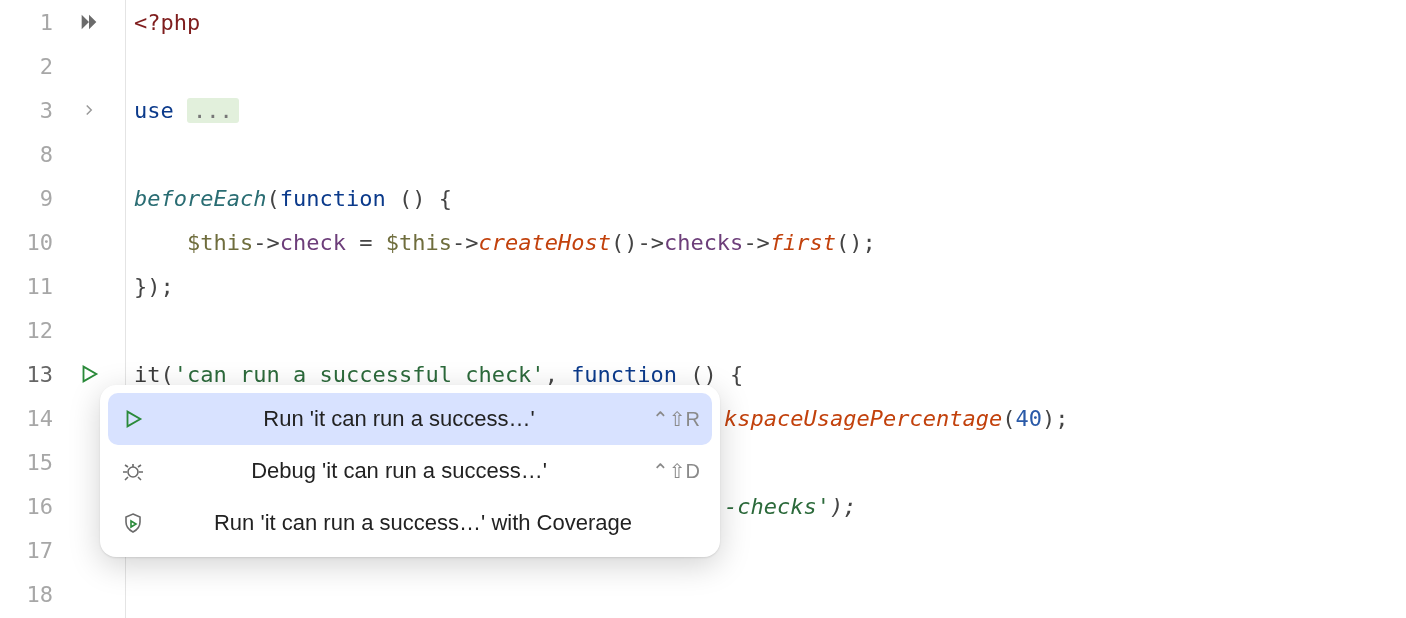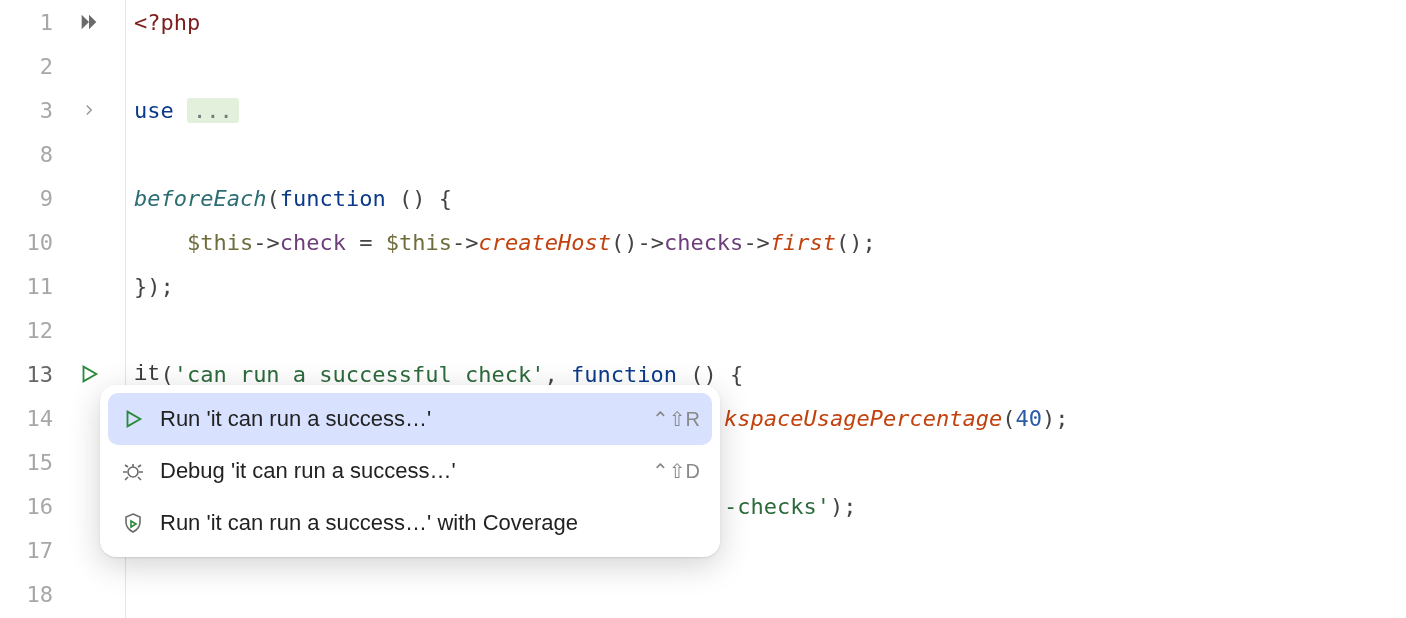--- a/index.html
+++ b/index.html
@@ -53,21 +53,21 @@
     display: flex;
     justify-content: center;
     align-items: center;
   }
   .ln-current { color: #666; }
 
   
   .c-tag    { color: #7f1d1d; }
   .c-kw     { color: #0b3a8b; }
   .c-fn     { color: #2a6d73; font-style: italic; }
-  .c-fnname { color: #3b3b3b; font-family: Liberation Mono, monospace; }
+  .c-fnname { color: #3b3b3b; }
   .c-call   { color: #c2410c; font-style: italic; }
   .c-var    { color: #6f6d3d; }
   .c-prop   { color: #6d3e7a; }
   .c-str    { color: #2c6a3b; }
   .c-num    { color: #2a5aa8; }
   .c-punc   { color: #444; }
   .c-op     { color: #444; }
   .folded {
     background: #e2f0dc;
     color: #777;
@@ -81,20 +81,21 @@
     top: 385px;
     left: 100px;
     width: 620px;
     background: #fff;
     border-radius: 16px;
     box-shadow: 0 8px 32px rgba(0,0,0,0.18), 0 1px 2px rgba(0,0,0,0.1);
     padding: 8px;
     font-family: -apple-system, BlinkMacSystemFont, "Segoe UI", Arial, sans-serif;
     font-size: 22px;
     z-index: 100;
+    text-align: center;
   }
   .menu-item {
     display: flex;
     align-items: center;
     height: 52px;
     border-radius: 10px;
     padding: 0 12px;
     gap: 14px;
     color: #222;
     cursor: pointer;
@@ -214,21 +215,21 @@
       <span class="c-punc">});</span>
     </div>
     <div class="line"></div>
     <div class="line">
       <span class="c-fnname">it</span><span class="c-punc">(</span><span class="c-str">'can run a successful check'</span><span class="c-punc">, </span><span class="c-kw">function</span><span class="c-punc"> () {</span>
     </div>
     <div class="line" style="padding-left:590px;">
       <span class="c-call">kspaceUsagePercentage</span><span class="c-punc">(</span><span class="c-num">40</span><span class="c-punc">);</span>
     </div>
     <div class="line"></div>
-    <div class="line" style="padding-left:590px;">
+    <div class="line" style="padding-left:590px;font-style:italic;">
       <span class="c-str">-checks'</span><span class="c-punc">);</span>
     </div>
     <div class="line"></div>
     <div class="line"></div>
   </div>
 
   <div class="context-menu">
     <div class="menu-item selected">
       <span class="menu-icon">
         <svg width="22" height="22" viewBox="0 0 24 24" fill="none" stroke="#2a8a3a" stroke-width="2">

